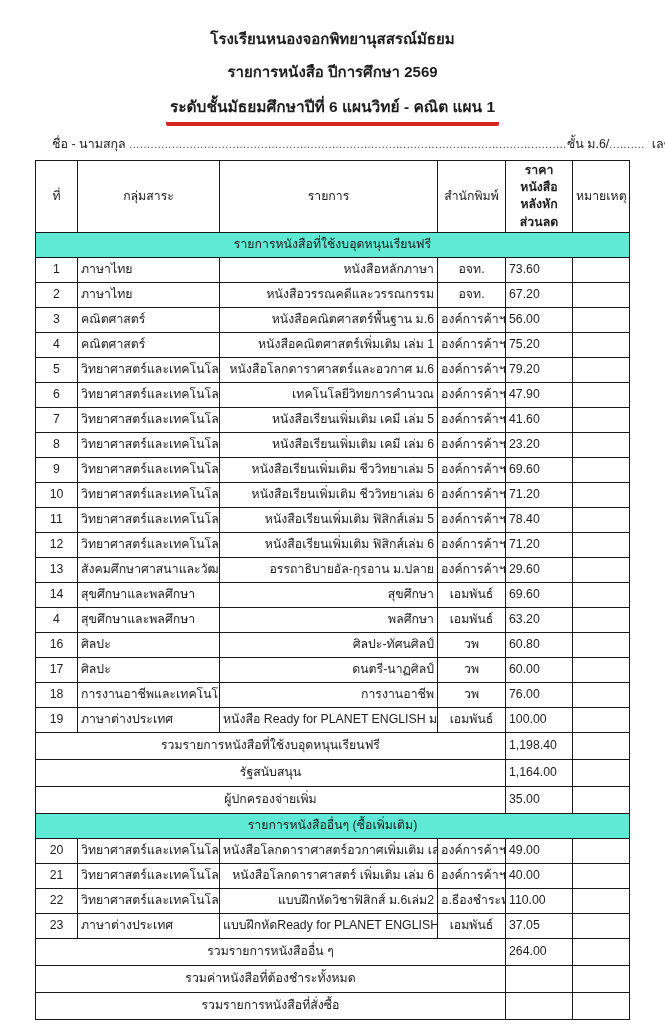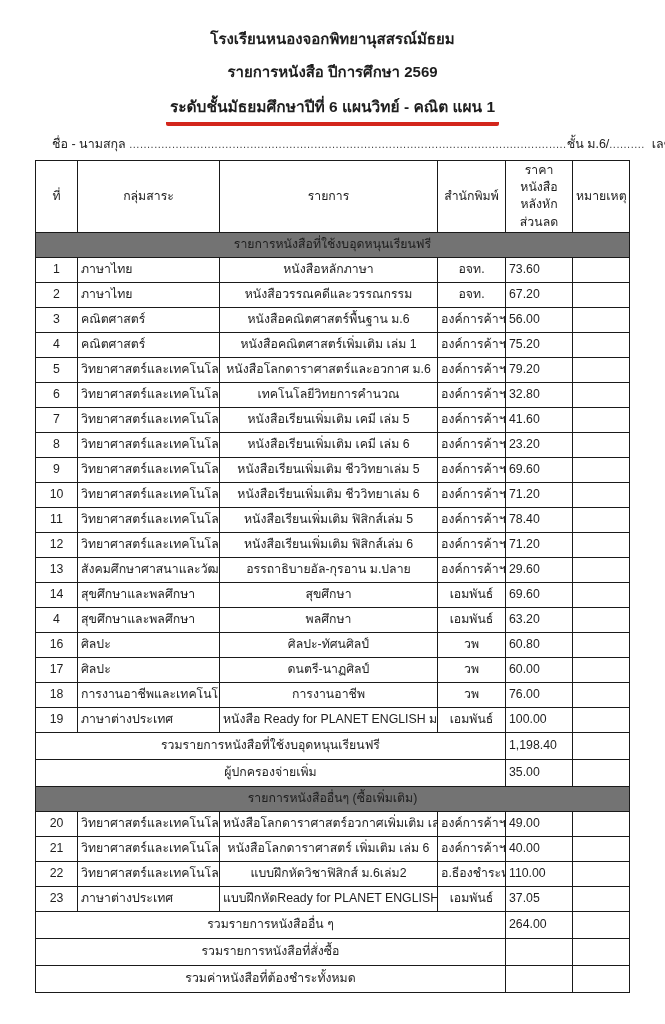--- a/index.html
+++ b/index.html
@@ -39,26 +39,26 @@
   table.books col.w-pub{width:68px;}
   table.books col.w-price{width:67px;}
   table.books col.w-note{width:57px;}
   table.books th,table.books td{
     border:1px solid #1a1a1a;
     font-size:12.3px;font-weight:400;
     padding:1px 3px;vertical-align:middle;
     line-height:1.25;overflow:hidden;white-space:nowrap;
   }
   table.books thead th{height:44px;text-align:center;white-space:normal;}
-  .price-head div{line-height:1.4;}
-  td.sechead{background:#737373;text-align:center;height:20px;}
+  .price-head div{line-height:1.4;font-weight:bold;}
+  td.sechead{background:#5eead4;text-align:center;height:20px;}
   tbody tr{height:25px;}
   td.c-no{text-align:center;}
   td.c-group{text-align:left;padding-left:5px;}
-  td.c-item{text-align:center;padding-left:5px;margin-left:16px;}
+  td.c-item{text-align:right;padding-left:5px;margin-left:16px;}
   td.c-pub{text-align:center;padding:1px 1px;}
   td.c-price{}
   td.c-sumlabel{text-align:center;}
   td.sumbox{border:2px solid #1a1a1a;}
   tr.sumrow{height:27px;}
 </style>
 </head>
 <body>
 
 <div class="page">
@@ -137,21 +137,21 @@
           <td class="c-item">หนังสือโลกดาราศาสตร์และอวกาศ ม.6</td>
           <td class="c-pub">องค์การค้าฯ</td>
           <td class="c-price">79.20</td>
           <td class="c-note"></td>
         </tr>
         <tr>
           <td class="c-no">6</td>
           <td class="c-group">วิทยาศาสตร์และเทคโนโลยี</td>
           <td class="c-item">เทคโนโลยีวิทยการคำนวณ</td>
           <td class="c-pub">องค์การค้าฯ</td>
-          <td class="c-price">32.80</td>
+          <td class="c-price">47.90</td>
           <td class="c-note"></td>
         </tr>
         <tr>
           <td class="c-no">7</td>
           <td class="c-group">วิทยาศาสตร์และเทคโนโลยี</td>
           <td class="c-item">หนังสือเรียนเพิ่มเติม เคมี เล่ม 5</td>
           <td class="c-pub">องค์การค้าฯ</td>
           <td class="c-price">41.60</td>
           <td class="c-note"></td>
         </tr>
@@ -250,20 +250,25 @@
           <td class="c-pub">เอมพันธ์</td>
           <td class="c-price">100.00</td>
           <td class="c-note"></td>
         </tr>
         <tr class="sumrow">
           <td class="c-sumlabel" colspan="4">รวมรายการหนังสือที่ใช้งบอุดหนุนเรียนฟรี</td>
           <td class="c-price sumbox">1,198.40</td>
           <td class="c-note"></td>
         </tr>
         <tr class="sumrow">
+          <td class="c-sumlabel" colspan="4">รัฐสนับสนุน</td>
+          <td class="c-price sumbox">1,164.00</td>
+          <td class="c-note"></td>
+        </tr>
+        <tr class="sumrow">
           <td class="c-sumlabel" colspan="4">ผู้ปกครองจ่ายเพิ่ม</td>
           <td class="c-price sumbox">35.00</td>
           <td class="c-note"></td>
         </tr>
         <tr>
           <td class="sechead" colspan="6">รายการหนังสืออื่นๆ (ซื้อเพิ่มเติม)</td>
         </tr>
         <tr>
           <td class="c-no">20</td>
           <td class="c-group">วิทยาศาสตร์และเทคโนโลยี</td>
@@ -295,25 +300,25 @@
           <td class="c-pub">เอมพันธ์</td>
           <td class="c-price">37.05</td>
           <td class="c-note"></td>
         </tr>
         <tr class="sumrow">
           <td class="c-sumlabel" colspan="4">รวมรายการหนังสืออื่น ๆ</td>
           <td class="c-price sumbox">264.00</td>
           <td class="c-note"></td>
         </tr>
         <tr class="sumrow">
+          <td class="c-sumlabel" colspan="4">รวมค่าหนังสือที่ต้องชำระทั้งหมด</td>
+          <td class="c-price sumbox"></td>
+          <td class="c-note"></td>
+        </tr>
+        <tr class="sumrow">
           <td class="c-sumlabel" colspan="4">รวมรายการหนังสือที่สั่งซื้อ</td>
           <td class="c-price sumbox"></td>
           <td class="c-note"></td>
         </tr>
-        <tr class="sumrow">
-          <td class="c-sumlabel" colspan="4">รวมค่าหนังสือที่ต้องชำระทั้งหมด</td>
-          <td class="c-price sumbox"></td>
-          <td class="c-note"></td>
-        </tr>
       </tbody>
   </table>
 
 </div>
 
 </body></html>

